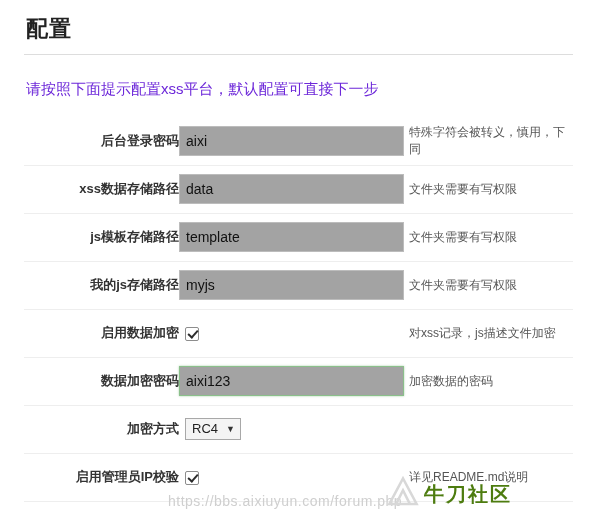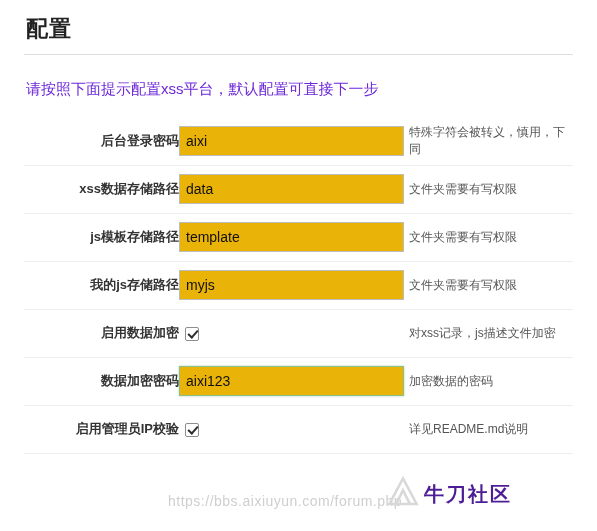--- a/index.html
+++ b/index.html
@@ -69,21 +69,21 @@
     font-size: 12px;
     color: #555555;
     padding-left: 10px;
   }
   input.text {
     box-sizing: border-box;
     width: 225px;
     height: 30px;
     padding: 2px 6px;
     border: 1px solid #bcbcbc;
-    background: #eab308;
+    background: #a3a3a3;
     font-family: "Liberation Sans", sans-serif;
     font-size: 14px;
     color: #111111;
     outline: none;
   }
   input.text.focused {
     border: 1px solid #8bbf8b;
     box-shadow: 0 0 2px rgba(100,170,100,0.55);
   }
   .checkbox {
@@ -156,21 +156,21 @@
     width: 34px;
     height: 34px;
     color: #d8d8d8;
   }
   .wm-brand {
     position: absolute;
     left: 424px;
     top: 14px;
     font-size: 20px;
     font-weight: bold;
-    color: #4c1d95;
+    color: #4d7c0f;
     letter-spacing: 2px;
     white-space: nowrap;
     text-align: right;
   }
 </style>
 </head>
 <body>
 
 <div class="page">
 
@@ -222,20 +222,29 @@
       </tr>
 
       <tr>
         <td class="label-cell">数据加密密码</td>
         <td class="field-cell">
           <input class="text focused" type="text" value="aixi123" style="">
         </td>
         <td class="hint-cell">加密数据的密码</td>
       </tr>
 
+      <tr>
+        <td class="label-cell">加密方式</td>
+        <td class="field-cell">
+          <span class="select">
+            <span>RC4</span><span class="arrow">▼</span>
+          </span>
+        </td>
+        <td class="hint-cell"></td>
+      </tr>
 
 
       <tr>
         <td class="label-cell">启用管理员IP校验</td>
         <td class="field-cell">
           <span class="checkbox checked"></span>
         </td>
         <td class="hint-cell">详见README.md说明</td>
       </tr>
 

